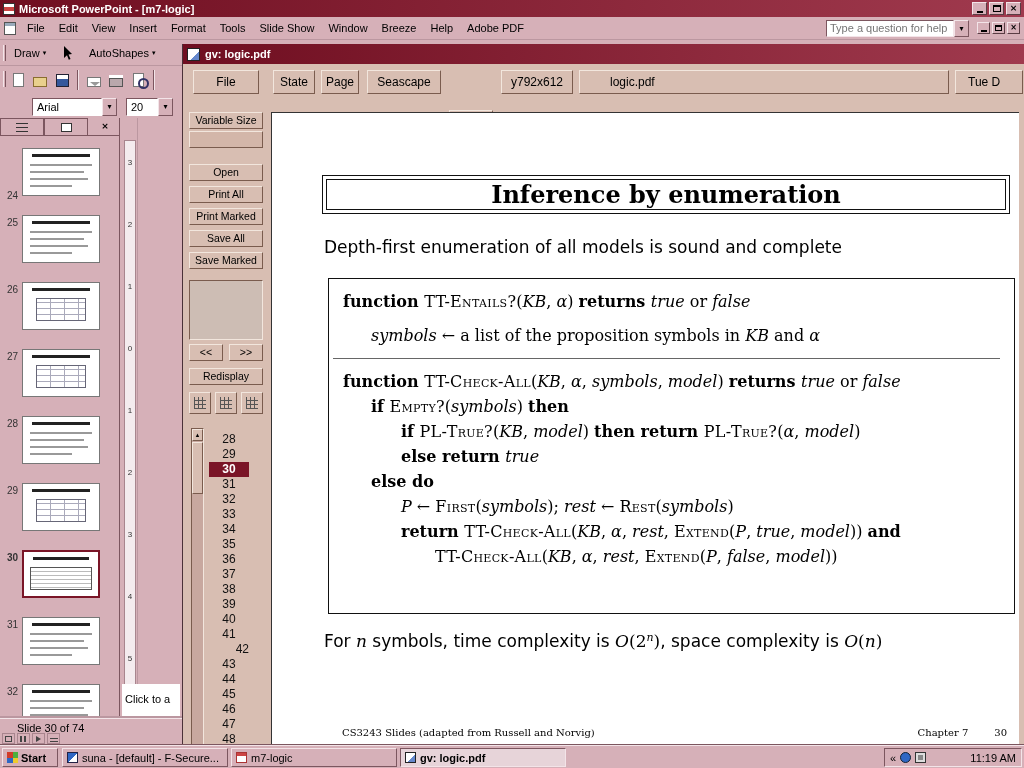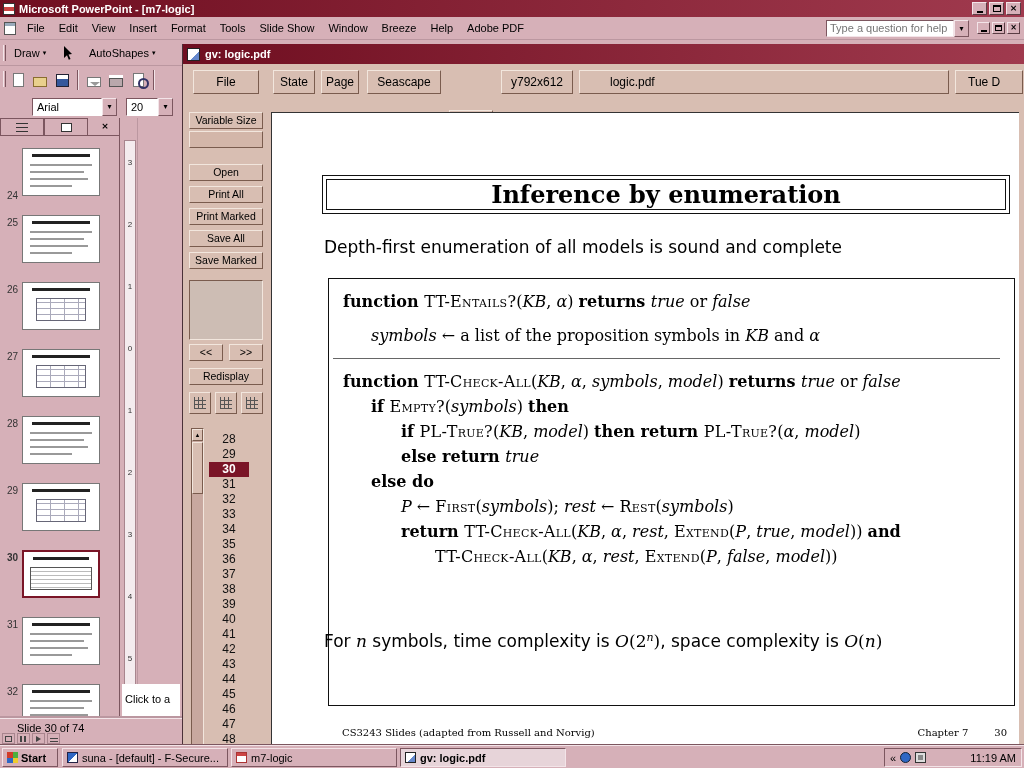--- a/index.html
+++ b/index.html
@@ -110,21 +110,21 @@
   #gv-pagescroll .sthumb{position:absolute;left:0;top:13px;width:11px;height:52px;background:#d8beb2;border:1px solid;border-color:#f2e6dd #7a5c4e #7a5c4e #f2e6dd;}
   #gv-pages{position:absolute;left:26px;top:0;width:52px;height:100%;}
   .pgn{position:absolute;left:0;width:40px;height:15px;text-align:center;font-size:12px;line-height:15px;color:#111;}
   .pgn.cur{background:#7a1527;color:#fff;font-weight:bold;}
 
   
   #pdf-page{position:absolute;left:88px;top:68px;width:748px;height:632px;background:#fff;border-left:1px solid #333;border-top:1px solid #333;font-family:"DejaVu Serif",serif;color:#000;}
   #pdf-titlebox{position:absolute;left:50px;top:62px;width:688px;border:1px solid #111;padding:3px;}
   #pdf-titlebox .inner{border:1px solid #111;text-align:center;font-weight:bold;font-size:24px;line-height:29px;}
   #pdf-subtitle{position:absolute;left:52px;top:124px;font-family:"DejaVu Sans",sans-serif;font-size:17px;}
-  #codebox{position:absolute;left:56px;top:165px;width:687px;height:428px;border:1px solid #111;padding-top:10px;font-size:16px;}
+  #codebox{position:absolute;left:56px;top:165px;width:687px;height:336px;border:1px solid #111;padding-top:10px;font-size:16px;}
   .code-line{line-height:25px;white-space:nowrap;}
   .code-hr{border-top:1px solid #666;margin:10px 14px 10px 4px;}
   .sg-b{font-weight:bold;}
   .sg-i{font-style:italic;}
   .sg-sc{font-variant:small-caps;letter-spacing:.3px;}
   #complexity{position:absolute;left:52px;top:518px;font-family:"DejaVu Sans",sans-serif;font-size:17px;}
   .sg-m{font-family:"DejaVu Serif",serif;font-style:italic;}
   .sg-r{font-family:"DejaVu Serif",serif;}
   .sg-s{font-family:"DejaVu Serif",serif;font-style:italic;font-size:11px;vertical-align:6px;}
   #pdf-footer{position:absolute;left:70px;right:12px;top:614px;font-size:10px;display:flex;}
@@ -395,21 +395,21 @@
         <div class="pgn" style="top: 448px;">32</div>
         <div class="pgn" style="top: 463px;">33</div>
         <div class="pgn" style="top: 478px;">34</div>
         <div class="pgn" style="top: 493px;">35</div>
         <div class="pgn" style="top: 508px;">36</div>
         <div class="pgn" style="top: 523px;">37</div>
         <div class="pgn" style="top: 538px;">38</div>
         <div class="pgn" style="top: 553px;">39</div>
         <div class="pgn" style="top: 568px;">40</div>
         <div class="pgn" style="top: 583px;">41</div>
-        <div class="pgn" style="top: 598px;">42</div>
+        <div class="pgn" style="top: 598px; text-align: right;">42</div>
         <div class="pgn" style="top: 613px;">43</div>
         <div class="pgn" style="top: 628px;">44</div>
         <div class="pgn" style="top: 643px;">45</div>
         <div class="pgn" style="top: 658px;">46</div>
         <div class="pgn" style="top: 673px;">47</div>
         <div class="pgn" style="top: 688px;">48</div>
       </div>
 
     <div id="pdf-page">
       <div id="pdf-titlebox">

